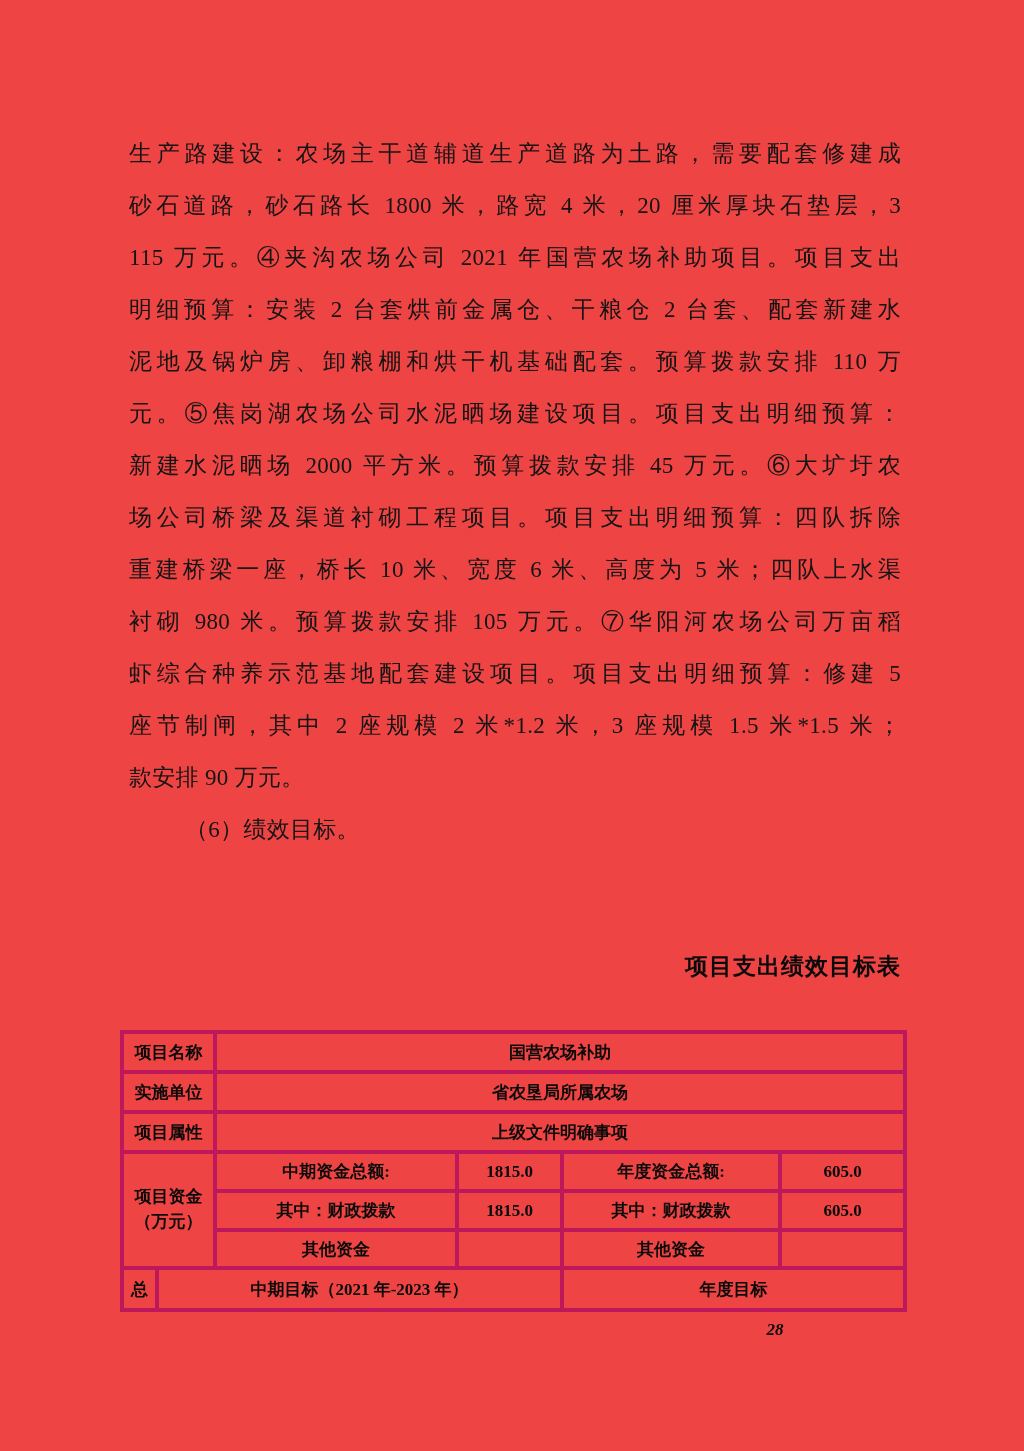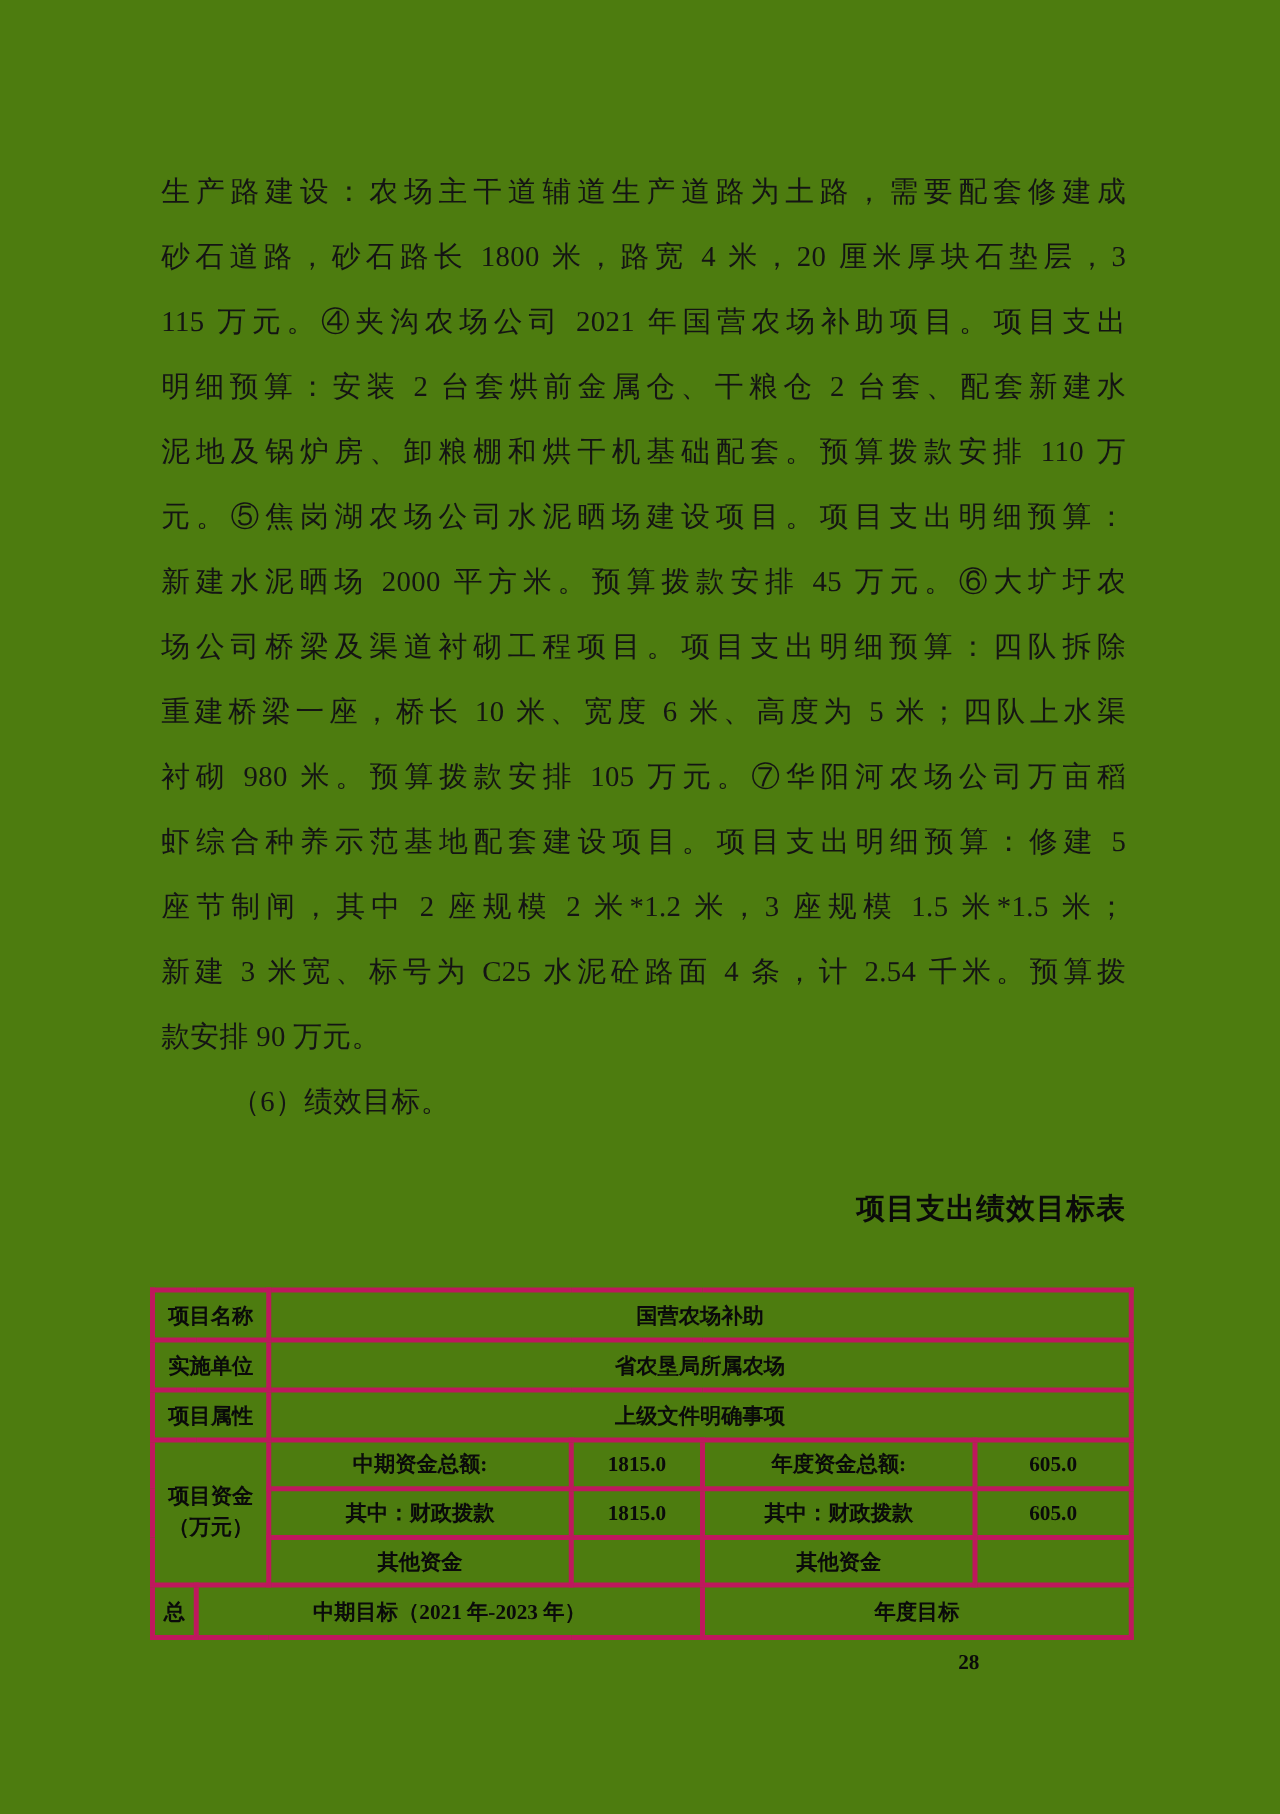--- a/index.html
+++ b/index.html
@@ -1,21 +1,21 @@
 <!DOCTYPE html>
 <html><head>
 <meta charset="utf-8">
 <style>
   * { margin: 0; padding: 0; box-sizing: border-box; }
   html, body { background: #e8e8e8; }
   .page {
     position: relative;
     width: 1024px;
     height: 1451px;
-    background: #4d7c0f;
+    background: #ef4444;
     margin: 0 auto;
     overflow: hidden;
     color: #111;
     font-family: "Liberation Serif", "DejaVu Serif", serif;
   }
   .body-text {
     position: absolute;
     left: 129px;
     top: 128px;
     width: 772px;
@@ -84,41 +84,41 @@
   .page-number {
     position: absolute;
     left: 735px;
     top: 1320px;
     width: 80px;
     text-align: center;
     font-size: 17px;
     font-weight: bold;
     font-family: "Liberation Serif", "DejaVu Serif", serif;
     color: #0a0a0a;
+    font-style: italic;
   }
 </style>
 </head>
 <body>
 
 <div class="page">
 
   <div class="body-text">
     <div class="doc-line">生产路建设：农场主干道辅道生产道路为土路，需要配套修建成</div>
     <div class="doc-line">砂石道路，砂石路长 1800 米，路宽 4 米，20 厘米厚块石垫层，3</div>
     <div class="doc-line">115 万元。④夹沟农场公司 2021 年国营农场补助项目。项目支出</div>
     <div class="doc-line">明细预算：安装 2 台套烘前金属仓、干粮仓 2 台套、配套新建水</div>
     <div class="doc-line">泥地及锅炉房、卸粮棚和烘干机基础配套。预算拨款安排 110 万</div>
     <div class="doc-line">元。⑤焦岗湖农场公司水泥晒场建设项目。项目支出明细预算：</div>
     <div class="doc-line">新建水泥晒场 2000 平方米。预算拨款安排 45 万元。⑥大圹圩农</div>
     <div class="doc-line">场公司桥梁及渠道衬砌工程项目。项目支出明细预算：四队拆除</div>
     <div class="doc-line">重建桥梁一座，桥长 10 米、宽度 6 米、高度为 5 米；四队上水渠</div>
     <div class="doc-line">衬砌 980 米。预算拨款安排 105 万元。⑦华阳河农场公司万亩稻</div>
     <div class="doc-line">虾综合种养示范基地配套建设项目。项目支出明细预算：修建 5</div>
     <div class="doc-line">座节制闸，其中 2 座规模 2 米*1.2 米，3 座规模 1.5 米*1.5 米；</div>
-    <div class="doc-line">新建 3 米宽、标号为 C25 水泥砼路面 4 条，计 2.54 千米。预算拨</div>
     <div class="doc-line no-justify">款安排 90 万元。</div>
     <div class="doc-line no-justify indent">（6）绩效目标。</div>
   </div>
 
   <div class="table-title">项目支出绩效目标表</div>
 
   <table class="perf">
     <colgroup>
       <col style="width:35px">
         <col style="width:58px">

